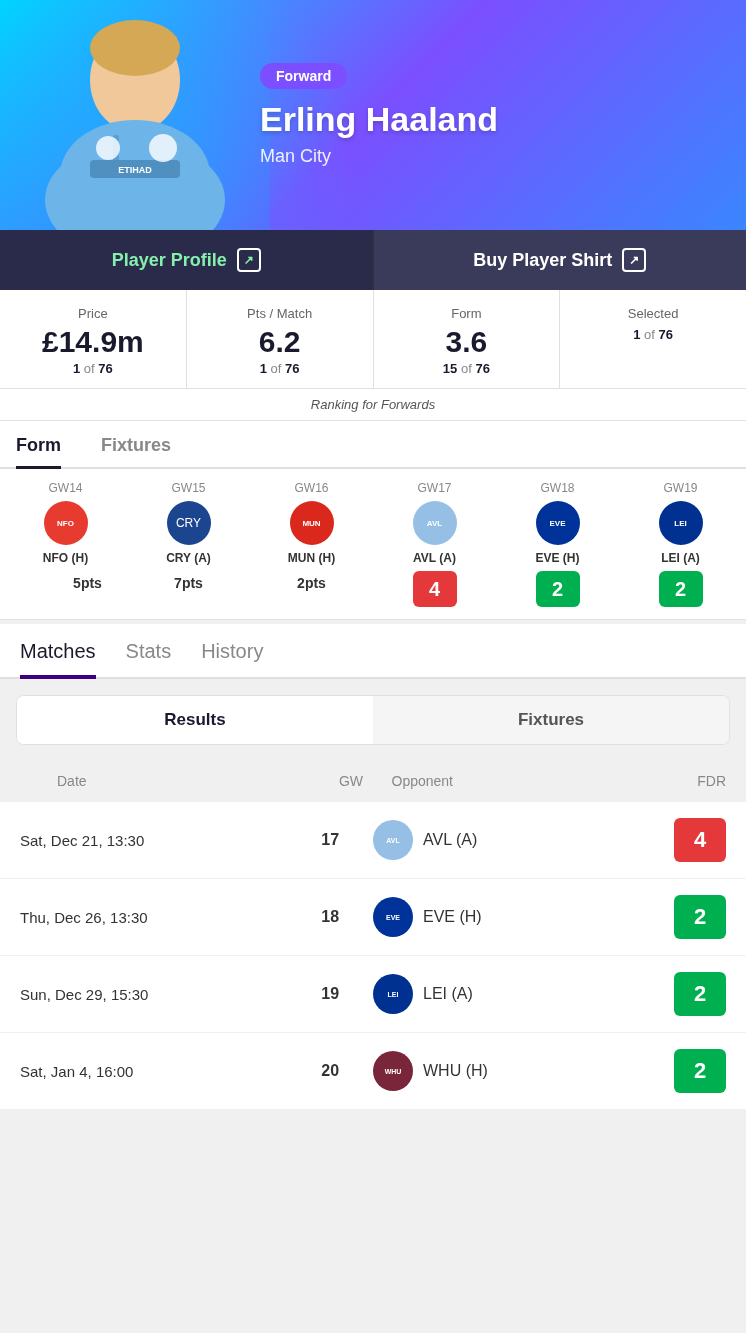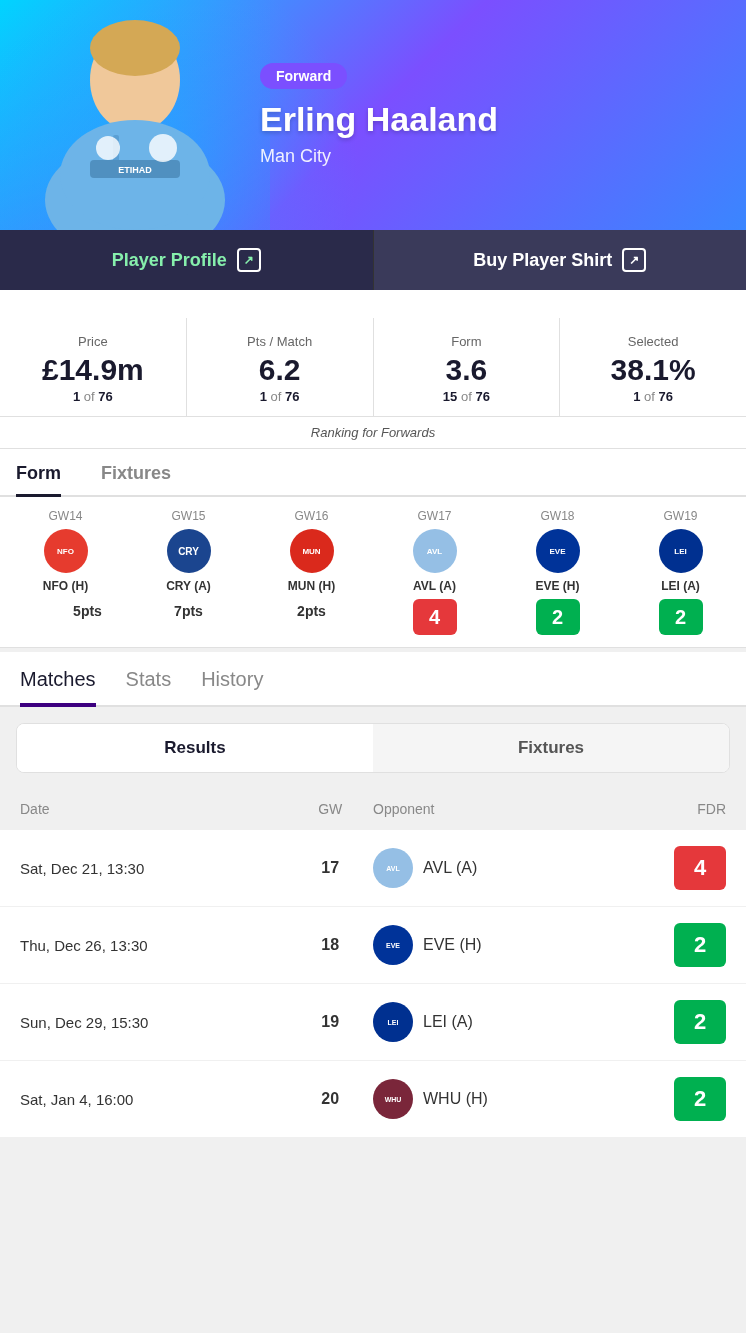--- a/index.html
+++ b/index.html
@@ -116,21 +116,20 @@
       background: white;
       display: flex;
       border-bottom: 1px solid #e0e0e0;
     }
     .stat-item {
       flex: 1;
       text-align: center;
       padding: 16px 8px 12px;
       border-right: 1px solid #e0e0e0;
       position: relative;
-      margin-top: 28px;
     }
     .stat-item:last-child { border-right: none; }
     .stat-label {
       font-size: 13px;
       color: #666;
       margin-bottom: 6px;
     }
     .stat-value {
       font-size: 30px;
       font-weight: 800;
@@ -258,20 +257,21 @@
       background: white;
       width: 100%;
     }
     .table-header {
       display: flex;
       padding: 12px 20px;
       color: #888;
       font-size: 14px;
       font-weight: 500;
       border-bottom: 1px solid #f0f0f0;
+      margin-left: 37px;
     }
     .col-date { flex: 2.5; }
     .col-gw { flex: 0.8; text-align: center; }
     .col-opp { flex: 2.5; }
     .col-fdr { flex: 0.8; text-align: right; }
 
     .match-row {
       display: flex;
       align-items: center;
       padding: 16px 20px;
@@ -382,21 +382,20 @@
   </div>
   <div class="stat-item">
     <div class="stat-label">Form</div>
     <div class="stat-value">3.6</div>
     <div class="stat-rank">
       <span>15</span> of <span>76</span>
     </div>
   </div>
   <div class="stat-item">
     <div class="stat-label">Selected</div>
-    <div class="stat-value">38.1%</div>
     <div class="stat-rank">
       <span>1</span> of <span>76</span>
     </div>
   </div>
 </div>
 <div class="ranking-label">Ranking for Forwards</div>
 
 <div class="form-fixtures-tabs">
   <div class="ff-tab active">Form</div>
   <div class="ff-tab">Fixtures</div>
@@ -404,21 +403,21 @@
 
 <div class="gw-row" id="gw-row">
     <div class="gw-item">
       <div class="gw-label">GW14</div>
       <div style="width: 44px; height: 44px; border-radius: 50%; background: rgb(230, 59, 46); display: flex; align-items: center; justify-content: center; font-size: 8px; font-weight: 700; color: white; text-align: center;">NFO</div>
       <div class="gw-match">NFO (H)</div>
       <div style="font-size: 14px; font-weight: 700; color: rgb(51, 51, 51); padding: 4px 0px; margin-left: 44px;">5pts</div>
     </div>
     <div class="gw-item">
       <div class="gw-label">GW15</div>
-      <div style="width: 44px; height: 44px; border-radius: 50%; background: rgb(27, 69, 143); display: flex; align-items: center; justify-content: center; font-size: 10px; font-weight: 700; color: white; text-align: center;">CRY</div>
+      <div style="width: 44px; height: 44px; border-radius: 50%; background: rgb(27, 69, 143); display: flex; align-items: center; justify-content: center; font-size: 12px; font-weight: 400; color: white; text-align: center;">CRY</div>
       <div class="gw-match">CRY (A)</div>
       <div style="font-size: 14px; font-weight: 700; color: rgb(51, 51, 51); padding: 4px 0px;">7pts</div>
     </div>
     <div class="gw-item">
       <div class="gw-label">GW16</div>
       <div style="width: 44px; height: 44px; border-radius: 50%; background: rgb(218, 41, 28); display: flex; align-items: center; justify-content: center; font-size: 8px; font-weight: 700; color: white; text-align: center;">MUN</div>
       <div class="gw-match">MUN (H)</div>
       <div style="font-size: 14px; font-weight: 700; color: rgb(51, 51, 51); padding: 4px 0px;">2pts</div>
     </div>
     <div class="gw-item">

